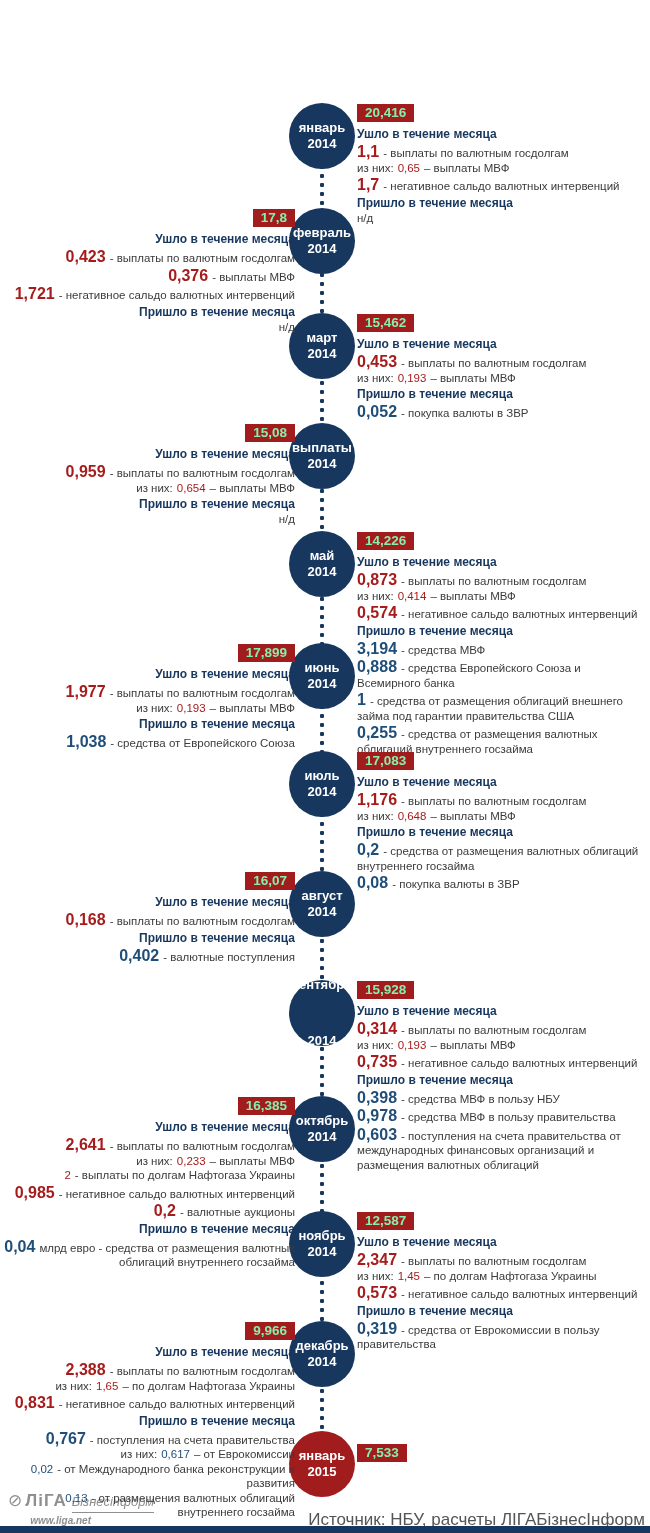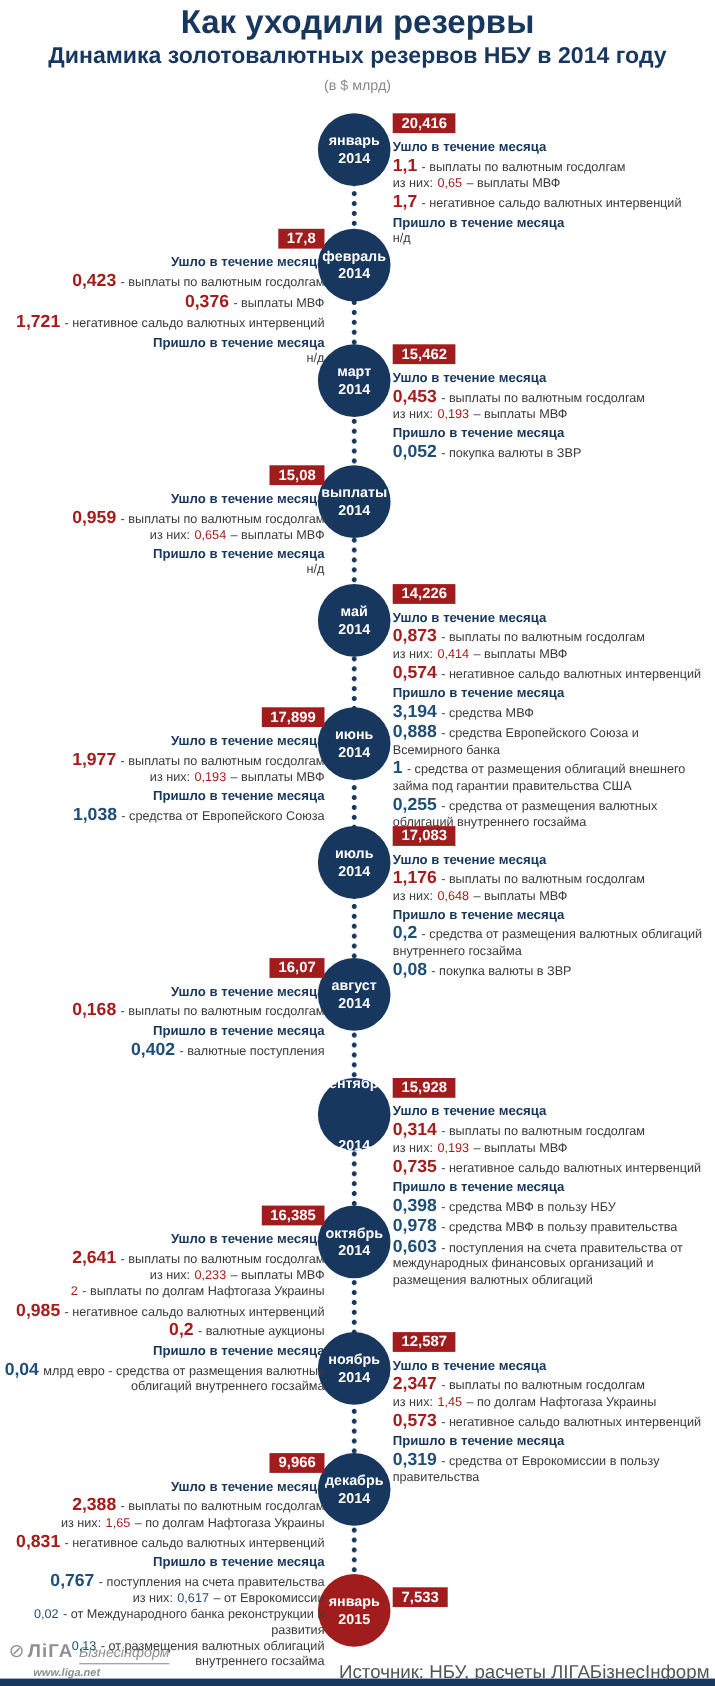--- a/index.html
+++ b/index.html
@@ -16,21 +16,21 @@
         background-size:6px 9px;background-repeat:repeat-y;z-index:1;}
   .circle{position:absolute;left:289px;width:66px;height:66px;border-radius:50%;
           background:#17375E;color:#fff;font-weight:bold;font-size:13px;line-height:16px;
           display:flex;flex-direction:column;align-items:center;justify-content:center;
           text-align:center;z-index:2;}
   .circle-red{background:#A11C1C;}
   
   .block{position:absolute;z-index:3;}
   .block.right{left:357px;width:289px;text-align:left;}
   .block.left{left:2px;width:293px;text-align:right;}
-  .badge{display:inline-block;background:#A11C1C;color:#ffffff;font-weight:bold;
+  .badge{display:inline-block;background:#A11C1C;color:#86efac;font-weight:bold;
          font-size:13.5px;padding:1px 8px 2px;margin-bottom:3px;}
   .sec-h{font-weight:bold;color:#17375E;font-size:12px;line-height:15px;margin-top:2px;}
   .line{font-size:11.5px;color:#3B3B3B;line-height:14.5px;}
   .line-lg{margin-top:3px;}
   .val{white-space:nowrap;}
   .val-out-lg{color:#A61C1C;font-weight:bold;font-size:16px;}
   .val-out-sm{color:#A61C1C;}
   .val-in-lg{color:#1F4E79;font-weight:bold;font-size:16px;}
   .val-in-sm{color:#1F4E79;}
   .pre{margin-right:4px;}
@@ -42,25 +42,20 @@
   .logo-suffix{font-style:italic;font-size:13px;line-height:16px;margin-left:5px;
                border-bottom:1px solid #8F8F8F;padding-bottom:3px;}
   .logo-url{font-style:italic;font-weight:bold;font-size:10px;line-height:13px;margin-left:5px;}
   .source{position:absolute;right:5px;top:1510px;font-size:17px;color:#555;}
   .bottom-bar{position:absolute;left:0;bottom:0;width:100%;height:7px;background:#17375E;}
 </style>
 </head>
 <body>
 
 <div class="page">
-  <div class="hdr">
-    <div class="title">Как уходили резервы</div>
-    <div class="subtitle">Динамика золотовалютных резервов НБУ в 2014 году</div>
-    <div class="unit-note">(в $ млрд)</div>
-  </div>
 
   <div class="dots"></div>
   <div id="timeline">
       <div class="circle" style="top: 103px;">
         <div>январь</div>
         <div>2014</div>
       </div>
       <div class="block right" style="top: 103px;"><div class="badge">20,416</div><div class="sec-h">Ушло в течение месяца</div><div class="line line-lg"><span class="val val-out-lg">1,1</span><span class="txt">- выплаты по валютным госдолгам</span></div><div class="line"><span class="pre">из них:</span><span class="val val-out-sm">0,65</span><span class="txt">– выплаты МВФ</span></div><div class="line line-lg"><span class="val val-out-lg">1,7</span><span class="txt">- негативное сальдо валютных интервенций</span></div><div class="sec-h">Пришло в течение месяца</div><div class="line"><span class="txt">н/д</span></div></div>
       <div class="circle" style="top: 208px;">
         <div>февраль</div>

